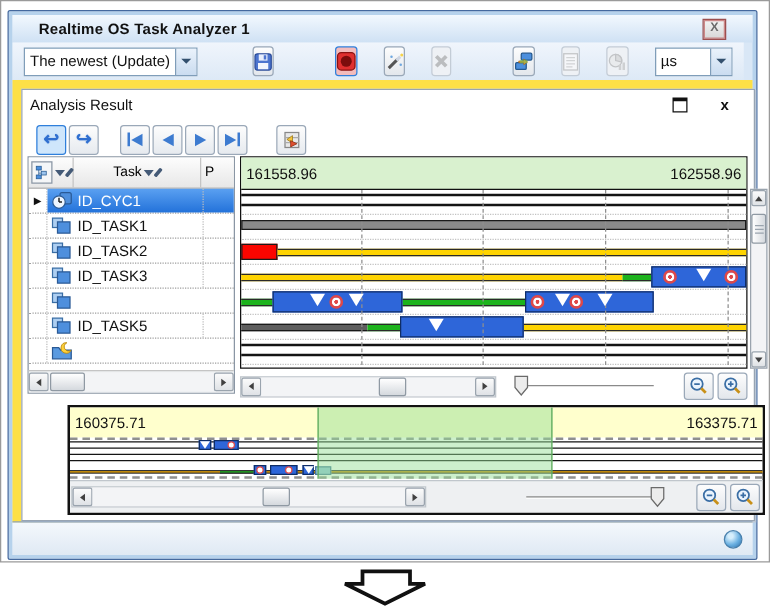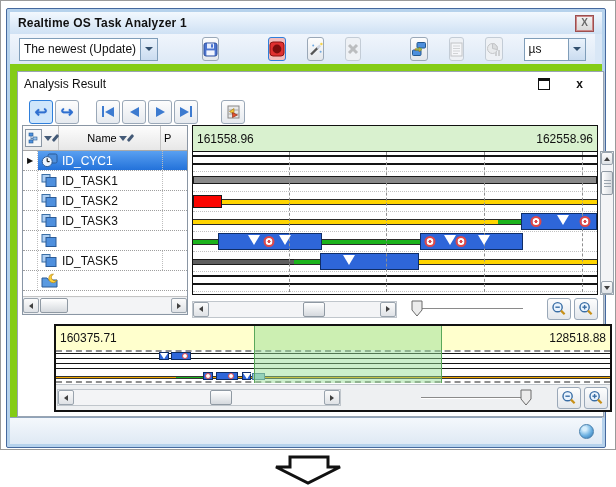--- a/index.html
+++ b/index.html
@@ -3,42 +3,42 @@
 <meta charset="utf-8">
 <style>
   html,body{margin:0;padding:0;background:#fff;font-family:"Liberation Sans",sans-serif;}
   .canvas{position:relative;width:616px;height:487px;background:#fff;overflow:hidden;}
   .figure-frame{position:absolute;left:0;top:0;width:614px;height:448px;border:1px solid #9a9a9a;background:#fff;}
 
   
   .win{position:absolute;left:6px;top:8px;width:598px;height:438px;background:#d9e7f6;
        border:1px solid #45699e;outline:none;box-shadow:inset 0 0 0 3px #b6d2ec;border-radius:2px;}
   .titlebar{position:absolute;left:3px;top:3px;right:3px;height:22px;
-       background:linear-gradient(#f2f8fe,#cfe1f4);display:flex;align-items:center;padding:0 8px;}
+       background:linear-gradient(#f2f8fe,#cfe1f4);display:flex;align-items:center;padding:0 21px;}
   .title{font-size:12px;font-weight:bold;color:#111;letter-spacing:.2px;}
   .btn-close-win{margin-left:auto;width:17px;height:15px;border:1px solid #9c4f4f;box-shadow:inset 0 0 0 1px #c88;
        background:linear-gradient(#f3f3f3,#d7d7d7);color:#6a6a6a;font-size:10px;font-weight:bold;
        display:flex;align-items:center;justify-content:center;line-height:1;}
 
   
   .toolbar{position:absolute;left:3px;top:25px;right:10px;height:30px;
        background:linear-gradient(#f0f5fc,#dde9f6);display:flex;align-items:center;padding:0 9px;gap:21px;}
   .combo{height:21px;background:#fff;border:1px solid #7f9db9;display:flex;align-items:center;font-size:12px;color:#111;}
   .combo .val{flex:1;padding:0 4px;white-space:nowrap;overflow:hidden;}
   .combo .drop{width:16px;height:100%;border-left:1px solid #7f9db9;background:linear-gradient(#eaf2fb,#cadcf0);
        display:flex;align-items:center;justify-content:center;}
   .tri-down{width:0;height:0;border-left:4px solid transparent;border-right:4px solid transparent;border-top:4px solid #33506e;}
   .tbtn{width:24px;height:24px;border:1px solid #9aa8b8;border-radius:3px;background:linear-gradient(#fdfdfd,#e3e7ec);
        display:flex;align-items:center;justify-content:center;box-sizing:border-box;}
   .tbtn.active-rec{border:1px solid #2f7fdb;background:#f3bcbc;}
   .tbtn.disabled{border-color:#c3ccd6;background:#eef1f5;}
   .tbtn.disabled svg{opacity:.42;filter:grayscale(1);}
 
   
-  .workarea{position:absolute;left:3px;top:55px;right:3px;bottom:29px;background:#84cc16;}
+  .workarea{position:absolute;left:3px;top:55px;right:3px;bottom:29px;background:#fde047;}
   .panel{position:absolute;left:7px;top:7px;width:585px;height:344px;background:#fff;border:1px solid #98a4b2;
        box-shadow:1px 1px 0 #b9c6d5;}
   .panel-h{position:absolute;left:0;top:0;right:0;height:24px;display:flex;align-items:center;padding:0 6px;}
   .panel-title{font-size:12px;color:#111;}
   .panel-float{margin-left:auto;margin-right:26px;width:10px;height:8px;border:1px solid #111;border-top:3px solid #111;}
   .panel-close{font-size:12px;font-weight:bold;color:#111;margin-right:14px;line-height:1;}
 
   .navbar{position:absolute;left:2px;top:26px;height:27px;display:flex;align-items:center;}
   .nbtn{width:24px;height:24px;border:1px solid #9aa8b8;border-radius:3px;background:linear-gradient(#fdfdfd,#e6eaef);
        display:flex;align-items:center;justify-content:center;box-sizing:border-box;color:#2f6fd0;}
@@ -275,21 +275,21 @@
                     <rect x="5" y="5" width="4" height="3" fill="#9cc4ee" stroke="#24588f" stroke-width="0.6"></rect>
                     <rect x="1" y="8" width="4" height="3" fill="#4c8fdd" stroke="#24588f" stroke-width="0.6"></rect>
                     <line x1="3" y1="4" x2="3" y2="8" stroke="#24588f" stroke-width="0.6"></line>
                     <line x1="3" y1="6.5" x2="5" y2="6.5" stroke="#24588f" stroke-width="0.6"></line>
                   </svg>
               </span>
               <span class="funnel"></span>
               <span class="pin"></span>
             </div>
             <div class="th th2">
-              <span>Name</span>
+              <span>Task</span>
               <span class="funnel"></span>
               <span class="pin"></span>
             </div>
             <div class="th th3" style="border-right:none;">
               <span>P</span>
             </div>
           </div>
           <div id="task-rows">
               <div class="trow sel">
                 <div class="cell-marker">▶</div>
@@ -495,21 +495,21 @@
                 <line x1="4.4" y1="6.2" x2="8.8" y2="6.2" stroke="#3a6ea5" stroke-width="1.4"></line>
                 <line x1="6.6" y1="4" x2="6.6" y2="8.4" stroke="#3a6ea5" stroke-width="1.4"></line>
                 <line x1="10" y1="9.6" x2="13.6" y2="13.2" stroke="#c89018" stroke-width="2.2"></line>
               </svg>
           </div>
         </div>
 
         <div class="overview">
           <div class="ov-head">
             <span>160375.71</span>
-            <span>128518.88</span>
+            <span>163375.71</span>
           </div>
           <div class="ov-lanes" id="ov-lanes">
               <div class="lane">
                 <div class="sg dual-line" style="left: 0%; width: 100%;"></div>
                 <div class="sg blue-block" style="left: 18.6%; width: 1.8%;"></div>
                 <div class="mk mk-tri" style="left: 19.5%;"></div>
                 <div class="sg blue-block" style="left: 20.8%; width: 3.6%;"></div>
                 <div class="mk mk-cir" style="left: 23.2%;"></div>
               </div>
               <div class="lane">

